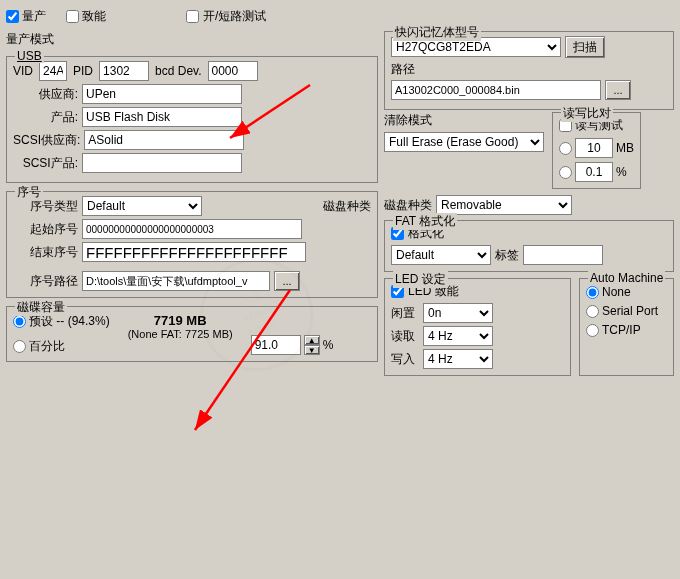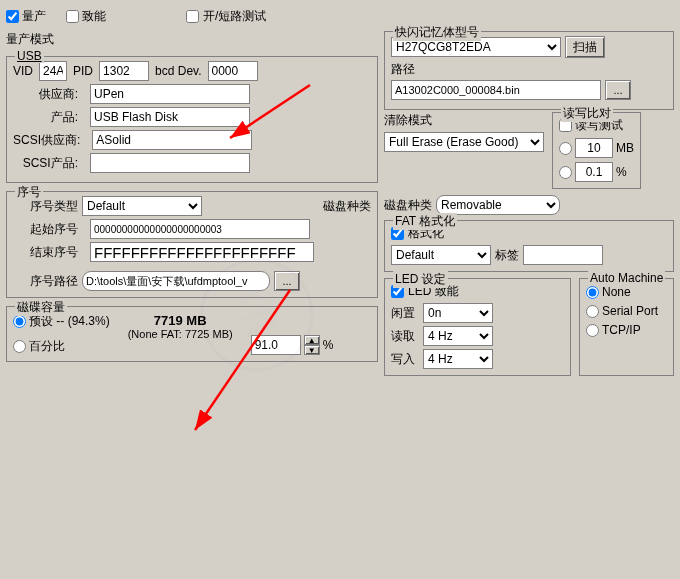--- a/index.html
+++ b/index.html
@@ -49,21 +49,21 @@
     .right-panel {
       width: 290px;
       display: flex;
       flex-direction: column;
       gap: 2px;
     }
     .form-row {
       display: flex;
       align-items: center;
       margin-bottom: 3px;
-      gap: 12px;
+      gap: 4px;
     }
     .form-label {
       min-width: 60px;
       text-align: right;
       font-size: 12px;
     }
     input[type="text"] {
       height: 20px;
       border: 1px solid #808080;
       background: white;
@@ -98,21 +98,21 @@
       align-items: center;
       gap: 4px;
       margin-bottom: 3px;
     }
     .seq-input-full { width: 220px; }
     .seq-path-row {
       display: flex;
       align-items: center;
       gap: 4px;
     }
-    .seq-path-input { width: 188px; border-radius: 9px; }
+    .seq-path-input { width: 188px; }
     .browse-btn {
       height: 20px;
       min-width: 26px;
       border: 1px solid #808080;
       background: #d4d0c8;
       font-size: 11px;
       cursor: pointer;
       padding: 0 3px;
       font-family: "SimSun", "MS Sans Serif", Arial, sans-serif;
       box-shadow: 1px 1px 0 #fff inset, -1px -1px 0 #555 inset;
@@ -271,21 +271,21 @@
       font-size: 12px;
       padding: 1px 2px;
       text-align: center;
     }
     .disk-type-row {
       display: flex;
       align-items: center;
       gap: 4px;
       margin-bottom: 3px;
     }
-    .disk-select { width: 124px; border-radius: 8px; }
+    .disk-select { width: 136px; }
     .fat-section {
       border: 1px solid #808080;
       padding: 4px 6px 6px 6px;
       position: relative;
       margin-bottom: 4px;
     }
     .fat-title {
       position: absolute;
       top: -8px;
       left: 8px;

